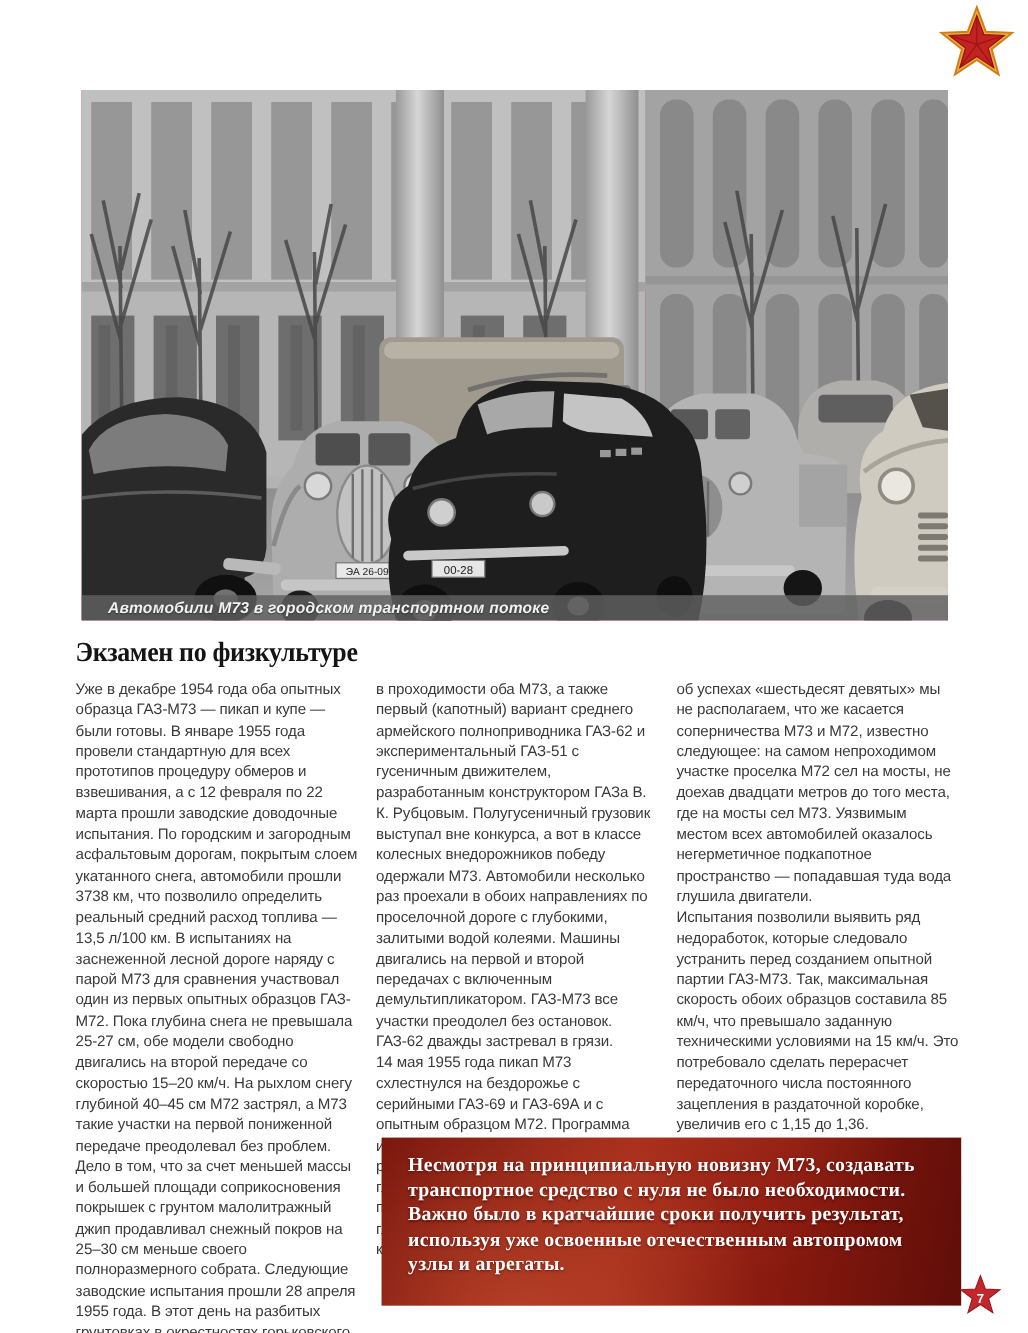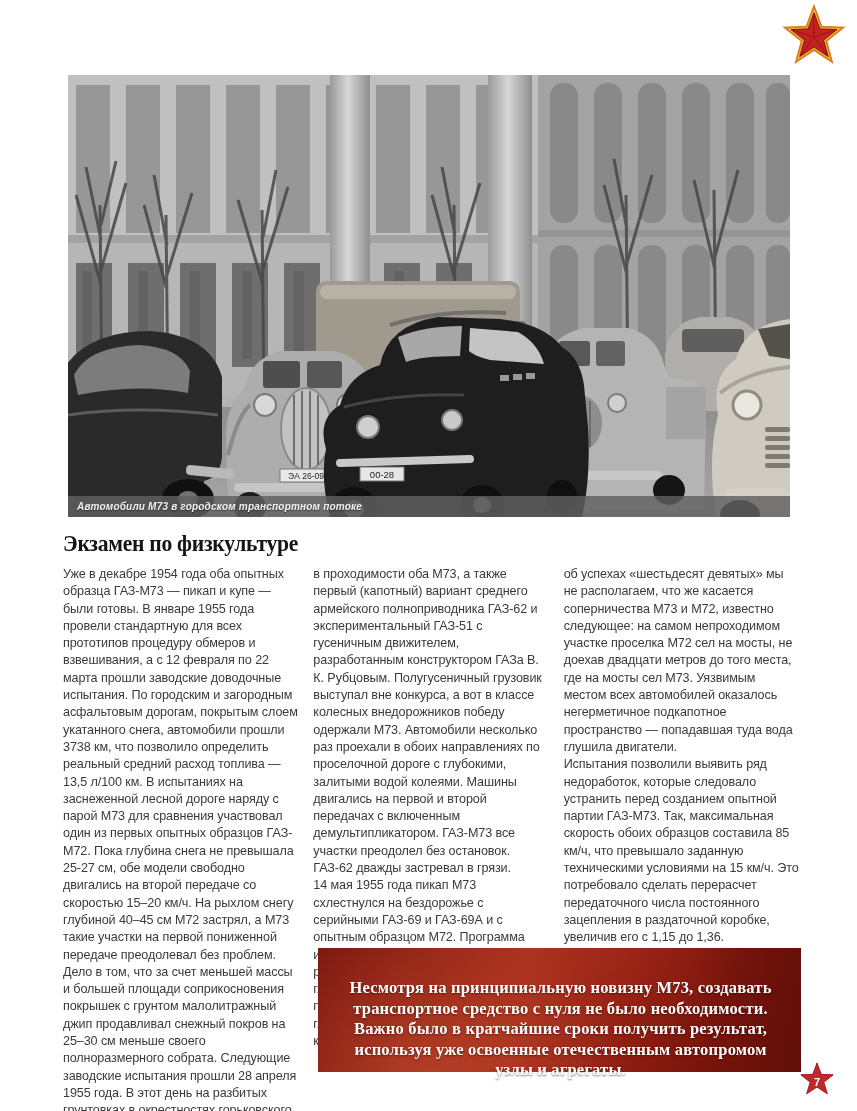--- a/index.html
+++ b/index.html
@@ -22,22 +22,22 @@
   .star-badge{position:absolute;right:8px;top:4px;width:70px;height:66px;}
   
   .photo{
     position:absolute;left:68px;top:75px;width:722px;height:442px;
     background:#be185d;overflow:hidden;
   }
   .photo svg{display:block;}
   .photo-caption{
     position:absolute;left:0;bottom:0;width:100%;height:21px;
     background:rgba(96,96,96,.82);
-    color:#f2f2f2;font-size:10px;font-weight:bold;font-style:italic;
-    line-height:21px;padding-left:9px;box-sizing:border-box;
+    color:#f2f2f2;font-size:13px;font-weight:bold;font-style:italic;
+    line-height:21px;padding-left:22px;box-sizing:border-box;
     text-shadow:0 1px 1px rgba(0,0,0,.5);letter-spacing:.2px;
   }
   
   .headline{
     position:absolute;left:63px;top:531px;
     font-family:"Liberation Serif",serif;font-weight:bold;
     font-size:23px;color:#141414;letter-spacing:-.3px;
     transform:scaleX(.94);transform-origin:left center;white-space:nowrap;
   }
   .columns{
@@ -48,27 +48,26 @@
   .body-p{
     margin:0;font-size:12.6px;line-height:17.3px;color:#3a3a3a;
     letter-spacing:-.1px;text-align:left;
   }
   .continuation{
     margin:0;font-size:12.6px;line-height:17.3px;color:#3a3a3a;
     font-style:italic;text-align:right;padding-right:4px;
   }
   
   .quote-box{
-    position:absolute;left:318px;top:948px;width:483px;height:124px;
-    box-sizing:border-box;padding:30px 20px 0 22px;
+    position:absolute;left:318px;top:948px;width:483px;height:140px;
+    box-sizing:border-box;padding:13px 20px 0 22px;
     background:
       radial-gradient(circle at 22% 115%, rgba(225,96,60,.50), rgba(225,96,60,0) 52%),
       radial-gradient(circle at 55% -40%, rgba(210,70,45,.35), rgba(210,70,45,0) 55%),
       linear-gradient(100deg,#74130c 0%,#9b2817 42%,#87190f 70%,#5f0e08 100%);
-    text-align: center;
   }
   .quote-text{
     margin:0;color:#ffffff;font-family:"Liberation Serif",serif;
     font-weight:bold;font-size:16.5px;line-height:20.5px;letter-spacing:.2px;
     text-shadow:0 1px 2px rgba(40,0,0,.55);
   }
   
   .page-star{position:absolute;left:798px;top:1061px;width:38px;height:38px;}
   .page-star text{font-family:"Liberation Sans",sans-serif;}
 </style>

